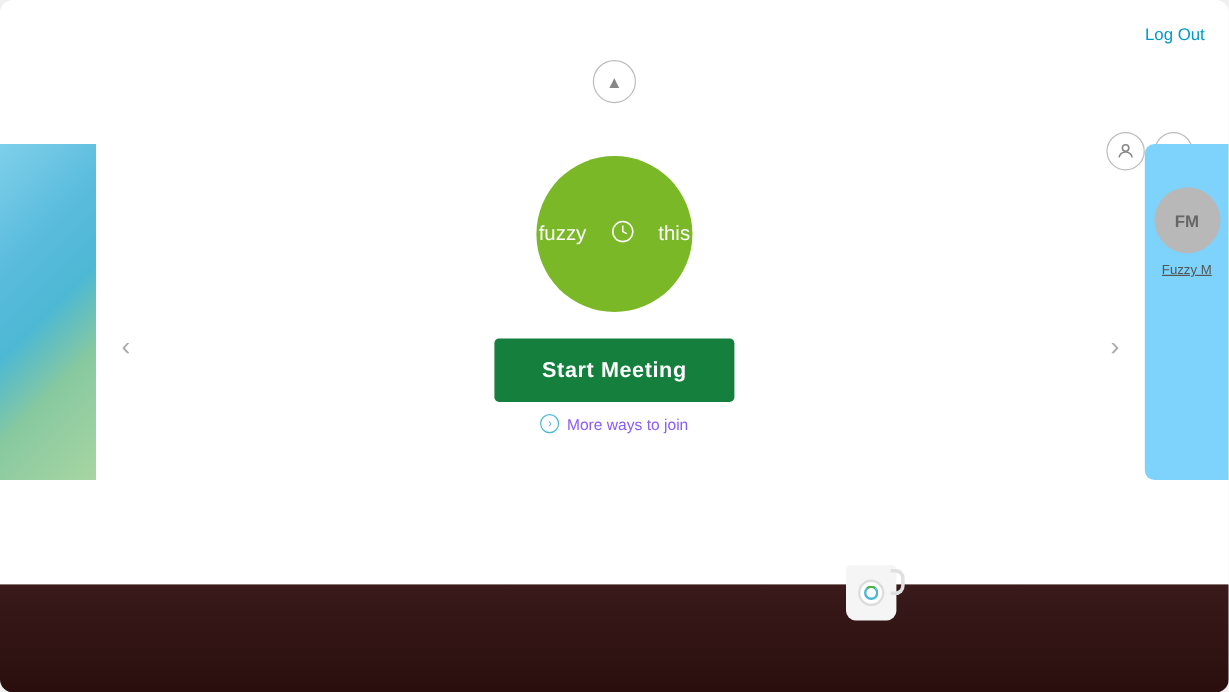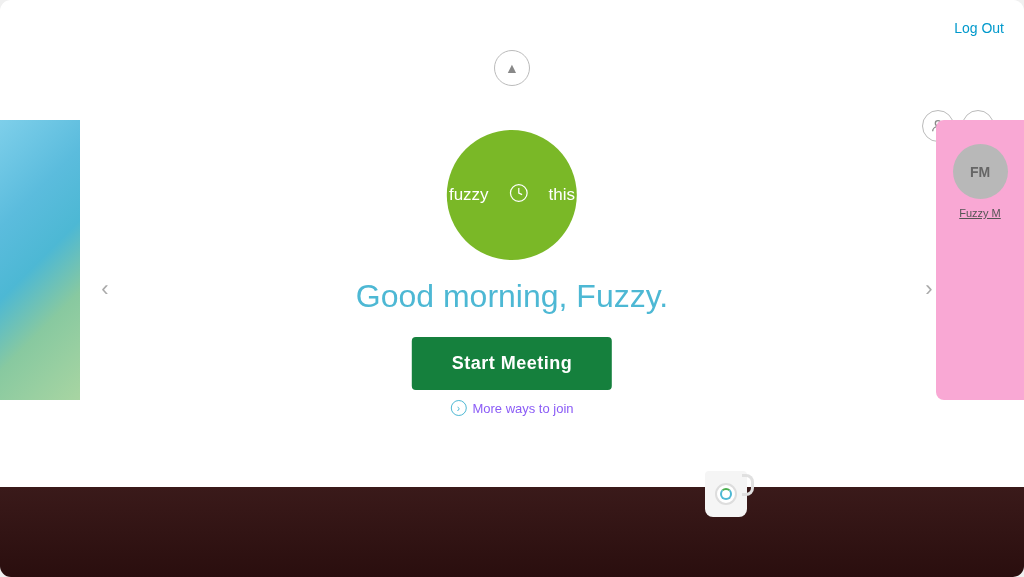--- a/index.html
+++ b/index.html
@@ -108,28 +108,28 @@
       display: flex;
       align-items: center;
       justify-content: center;
     }
 
     
     .right-panel {
       position: absolute;
       right: 0;
       top: 120px;
-      width: 88px;
+      width: 70px;
       height: 280px;
-      background: #f9a8d4;
+      background: #7dd3fc;
       border-radius: 8px 0 0 8px;
       display: flex;
       flex-direction: column;
       align-items: center;
-      padding-top: 24px;
+      padding-top: 36px;
     }
 
     .right-panel-avatar {
       width: 55px;
       height: 55px;
       background: #b8b8b8;
       border-radius: 50%;
       display: flex;
       align-items: center;
       justify-content: center;
@@ -374,21 +374,20 @@
         <span>
           <svg width="20" height="20" viewBox="0 0 24 24" fill="none" stroke="white" stroke-width="1.5">
             <circle cx="12" cy="12" r="10"></circle>
             <polyline points="12,6 12,12 16,14"></polyline>
           </svg>
         </span>
         <span>this</span>
       </div>
     </div>
 
-    <div class="greeting">Good morning, Fuzzy.</div>
 
     <button class="start-meeting-btn">Start Meeting</button>
 
     <div class="more-ways">
       <div class="more-ways-icon">
         <span>›</span>
       </div>
       <span class="more-ways-text">More ways to join</span>
     </div>
   </div>

